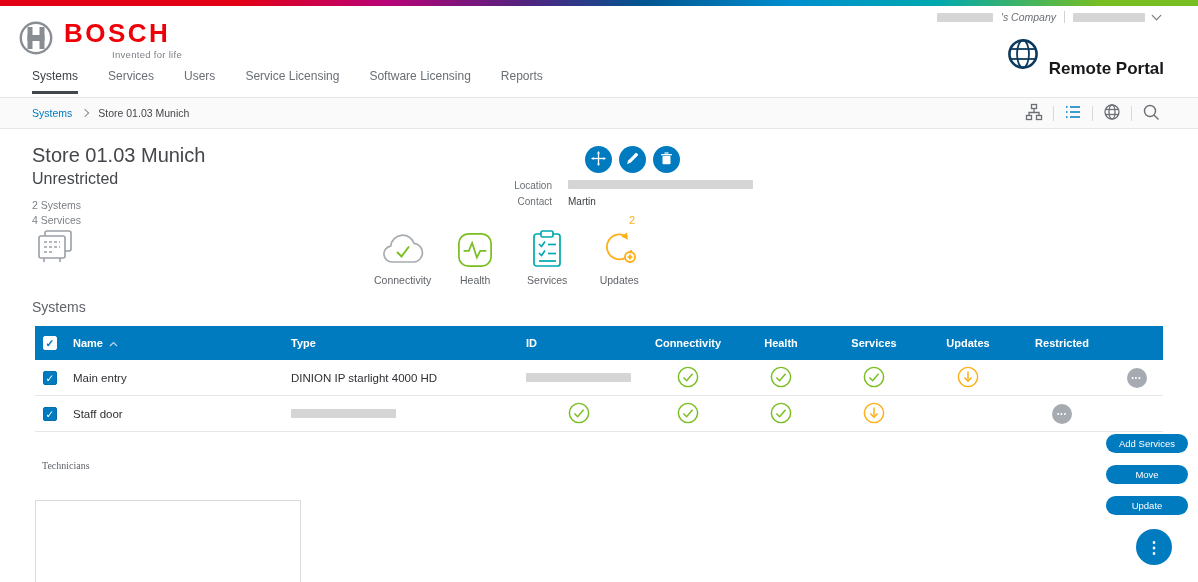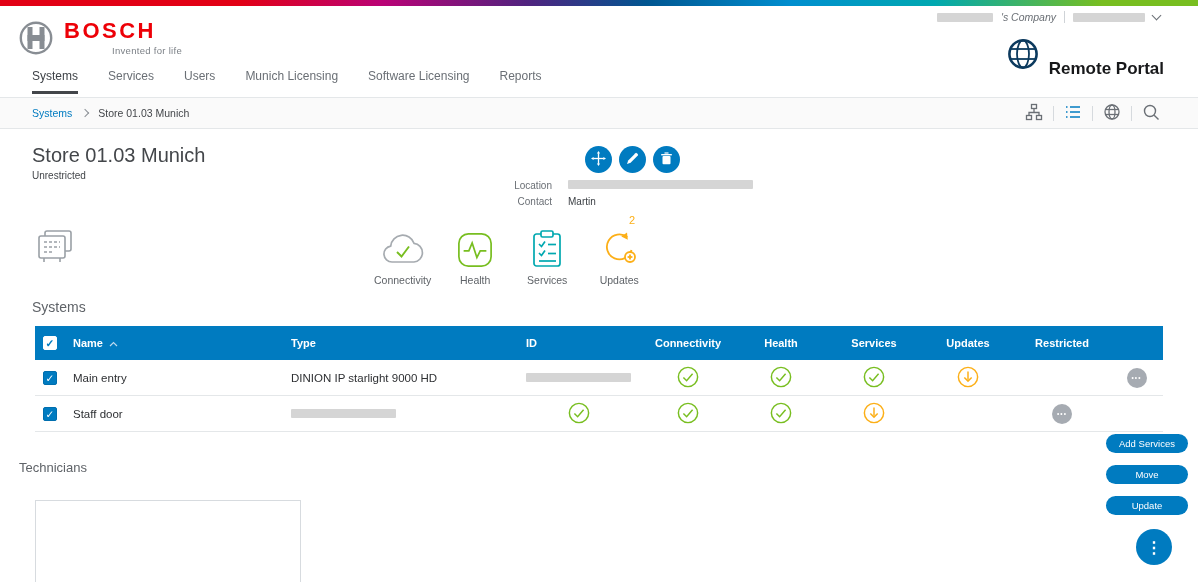--- a/index.html
+++ b/index.html
@@ -7,21 +7,21 @@
   body {
     width:1198px; height:582px; position:relative; overflow:hidden;
     background:#fff; font-family:"Liberation Sans", sans-serif; color:#2e3033;
   }
   .supergraphic {
     position:absolute; top:0; left:0; right:0; height:6px;
     background:linear-gradient(90deg,#e20015 0%,#e20015 20%,#b90276 32%,#50237f 44%,#005691 54%,#008ecf 66%,#00a8b0 78%,#78be20 92%,#78be20 100%);
   }
   
   .logo { position:absolute; left:18px; top:20px; display:flex; gap:10px; align-items:flex-start; cursor:pointer; }
-  .bosch-word { color:#ed0007; font-weight:bold; font-size:22px; letter-spacing:2.5px; line-height:1; }
+  .bosch-word { color:#ed0007; font-weight:bold; font-size:26px; letter-spacing:2.5px; line-height:1; }
   .tagline { color:#7c8187; font-size:9.5px; margin-top:3px; letter-spacing:.3px;padding-left:48px; }
   .account-row { position:absolute; top:11px; right:38px; display:flex; align-items:center; gap:8px; font-size:10.5px; color:#6a6f75;font-style:italic; }
   .vsep { width:1px; height:12px; background:#cfd3d7; display:inline-block; }
   .chev-down { width:7px; height:7px; border-right:1.5px solid #6a6f75; border-bottom:1.5px solid #6a6f75; transform:rotate(45deg); margin-top:-4px; cursor:pointer; }
   .portal-brand { position:absolute; top:32px; right:34px; display:flex; align-items:center; gap:9px; }
   .portal-name { font-size:17px; font-weight:bold; color:#17181a;margin-top:27px; }
   .redacted { background:#d5d5d5; display:inline-block; height:9px; border-radius:1px; }
   .w56{width:56px}.w72{width:72px}.w105{width:105px}.w185{width:185px}
   
   .tabs { position:absolute; top:69px; left:32px; display:flex; gap:30px; font-size:12px; color:#6a6f75; }
@@ -33,40 +33,40 @@
   .crumbs { margin-left:32px; display:flex; align-items:center; gap:10px; font-size:10.5px; }
   .crumb-link { color:#007bc0; text-decoration:none; cursor:pointer; }
   .chev-right { width:6px; height:6px; border-right:1.3px solid #8a8f95; border-top:1.3px solid #8a8f95; transform:rotate(45deg); }
   .crumb-current { color:#43464a; }
   .view-tools { margin-left:auto; margin-right:28px; display:flex; align-items:center; }
   .tool { padding:0 10px; background:none; border:none; display:flex; align-items:center; cursor:pointer; }
   .tool-sep { width:1px; height:15px; background:#d6dade; }
   
   .store-title-block { position:absolute; left:32px; top:144px; }
   .store-title { font-size:20px; font-weight:400; color:#43464a; margin:0; }
-  .restriction { font-size:10px; color:#43464a; margin-top:3px; }
+  .restriction { font-size:16px; color:#43464a; margin-top:3px; }
   .counts { margin-top:10px; font-size:10.5px; color:#7c8187; line-height:15px; }
   .action-circles { position:absolute; left:585px; top:146px; display:flex; gap:7px; }
   .circle-btn { width:27px; height:27px; border-radius:50%; background:#007bc0; border:none;
     display:flex; align-items:center; justify-content:center; cursor:pointer; }
   .loc-block { position:absolute; left:452px; top:180px; display:grid; grid-template-columns:100px auto;
     column-gap:16px; row-gap:5px; font-size:10px; color:#6a6f75; align-items:center; }
   .loc-label { text-align:right; }
   .loc-value { color:#3c4045; }
   .site-icon { position:absolute; left:36px; top:228px; }
   
   .status-row { position:absolute; left:374px; top:214px; display:flex; gap:16px; }
   .status-item { min-width:56px; display:flex; flex-direction:column; align-items:center; position:relative; padding-top:14px; }
   .status-icon { height:40px; display:flex; align-items:flex-end; justify-content:center; }
   .status-label { font-size:10.5px; color:#5f6368; margin-top:6px; }
   .badge { position:absolute; top:0; right:12px; color:#fcaf17; font-size:11px; }
   
   .section-heading { position:absolute; font-size:14px; color:#5f6368; }
   .systems-heading { left:32px; top:299px; }
-  .technicians-heading { left:19px; top:460px; font-size:13px; }
+  .technicians-heading { left:42px; top:460px; font-size:10px;font-family:Liberation Serif, serif; }
   .systems-table { position:absolute; left:35px; top:326px; width:1128px; }
   .t-grid { display:grid; grid-template-columns:30px 218px 235px 122px 96px 90px 96px 92px 96px 53px; align-items:center; }
   .t-head { background:#007bc0; color:#fff; height:34px; font-size:11px; font-weight:bold; }
   .t-row { height:36px; font-size:11.5px; color:#2e3033; background:#fff; border-bottom:1px solid #e4e7e9; }
   .hc { padding-left:8px; display:flex; align-items:center; gap:6px; }
   .c { justify-self:center; padding-left:0; }
   .cell-text { padding-left:8px; }
   .cbx { width:14px; height:14px; border-radius:2px; font-size:10.5px; line-height:13px; text-align:center;
     justify-self:center; cursor:pointer; }
   .cbx-head { background:#fff; color:#007bc0; border:1px solid #fff; }
@@ -120,21 +120,21 @@
       <line x1="4.5" y1="22" x2="29.5" y2="22" stroke="#0c3a5e" stroke-width="1.8"></line>
     </svg>
   </span>
   <span class="portal-name">Remote Portal</span>
 </div>
 
 <nav class="tabs">
   <span class="tab active">Systems</span>
   <span class="tab">Services</span>
   <span class="tab">Users</span>
-  <span class="tab">Munich Licensing</span>
+  <span class="tab">Service Licensing</span>
   <span class="tab">Software Licensing</span>
   <span class="tab">Reports</span>
 </nav>
 
 <div class="breadcrumb-bar">
   <div class="crumbs">
     <a class="crumb-link">Systems</a>
     <span class="chev-right"></span>
     <span class="crumb-current">Store 01.03 Munich</span>
   </div>
@@ -181,20 +181,24 @@
           <line x1="12.2" y1="12.2" x2="16.5" y2="16.5"></line>
         </svg>
       </span>
     </button>
   </div>
 </div>
 
 <div class="store-title-block">
   <h1 class="store-title">Store 01.03 Munich</h1>
   <div class="restriction">Unrestricted</div>
+  <div class="counts">
+    <div>2 Systems</div>
+    <div>4 Services</div>
+  </div>
 </div>
 
 <div class="action-circles">
   <button class="circle-btn">
     <span>
       <svg width="15" height="15" viewBox="0 0 15 15" stroke="#fff" stroke-width="1.3" fill="#fff">
         <line x1="7.5" y1="2.2" x2="7.5" y2="12.8"></line>
           <line x1="2.2" y1="7.5" x2="12.8" y2="7.5"></line>
         <polygon points="7.5,0 5.9,2.6 9.1,2.6" stroke="none"></polygon>
         <polygon points="7.5,15 5.9,12.4 9.1,12.4" stroke="none"></polygon>
@@ -307,21 +311,21 @@
     <span class="c">Health</span>
     <span class="c">Services</span>
     <span class="c">Updates</span>
     <span class="c">Restricted</span>
     <span></span>
   </div>
 
   <div class="t-grid t-row">
     <span class="cbx cbx-row">✓</span>
     <span class="cell-text">Main entry</span>
-    <span class="cell-text">DINION IP starlight 9000 HD</span>
+    <span class="cell-text">DINION IP starlight 4000 HD</span>
     <span class="cell-text"><span class="redacted w105"></span></span>
     <span class="c">
       <svg width="22" height="22" viewBox="0 0 24 24">
           <circle cx="12" cy="12" r="10.5" stroke="#78be20" fill="none" stroke-width="1.6"></circle>
           <polyline points="7,12.5 10.5,16 17,8.5" stroke="#78be20" fill="none" stroke-width="1.6"></polyline>
         </svg>
     </span>
     <span class="c">
       <svg width="22" height="22" viewBox="0 0 24 24">
           <circle cx="12" cy="12" r="10.5" stroke="#78be20" fill="none" stroke-width="1.6"></circle>

